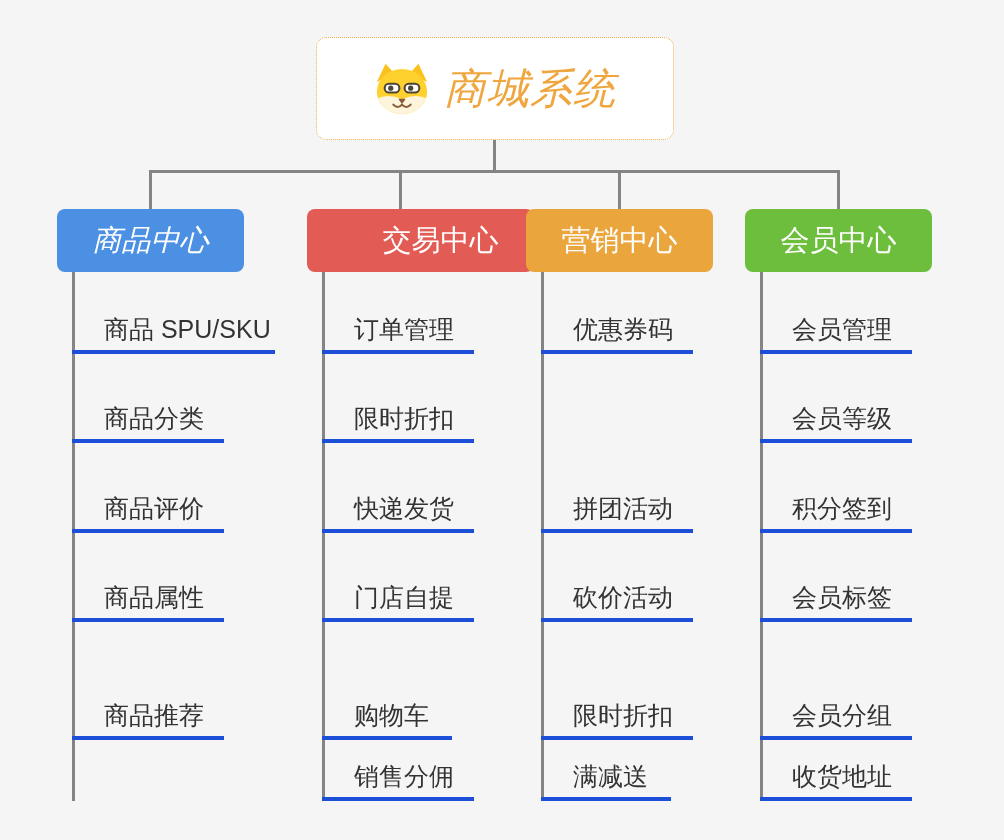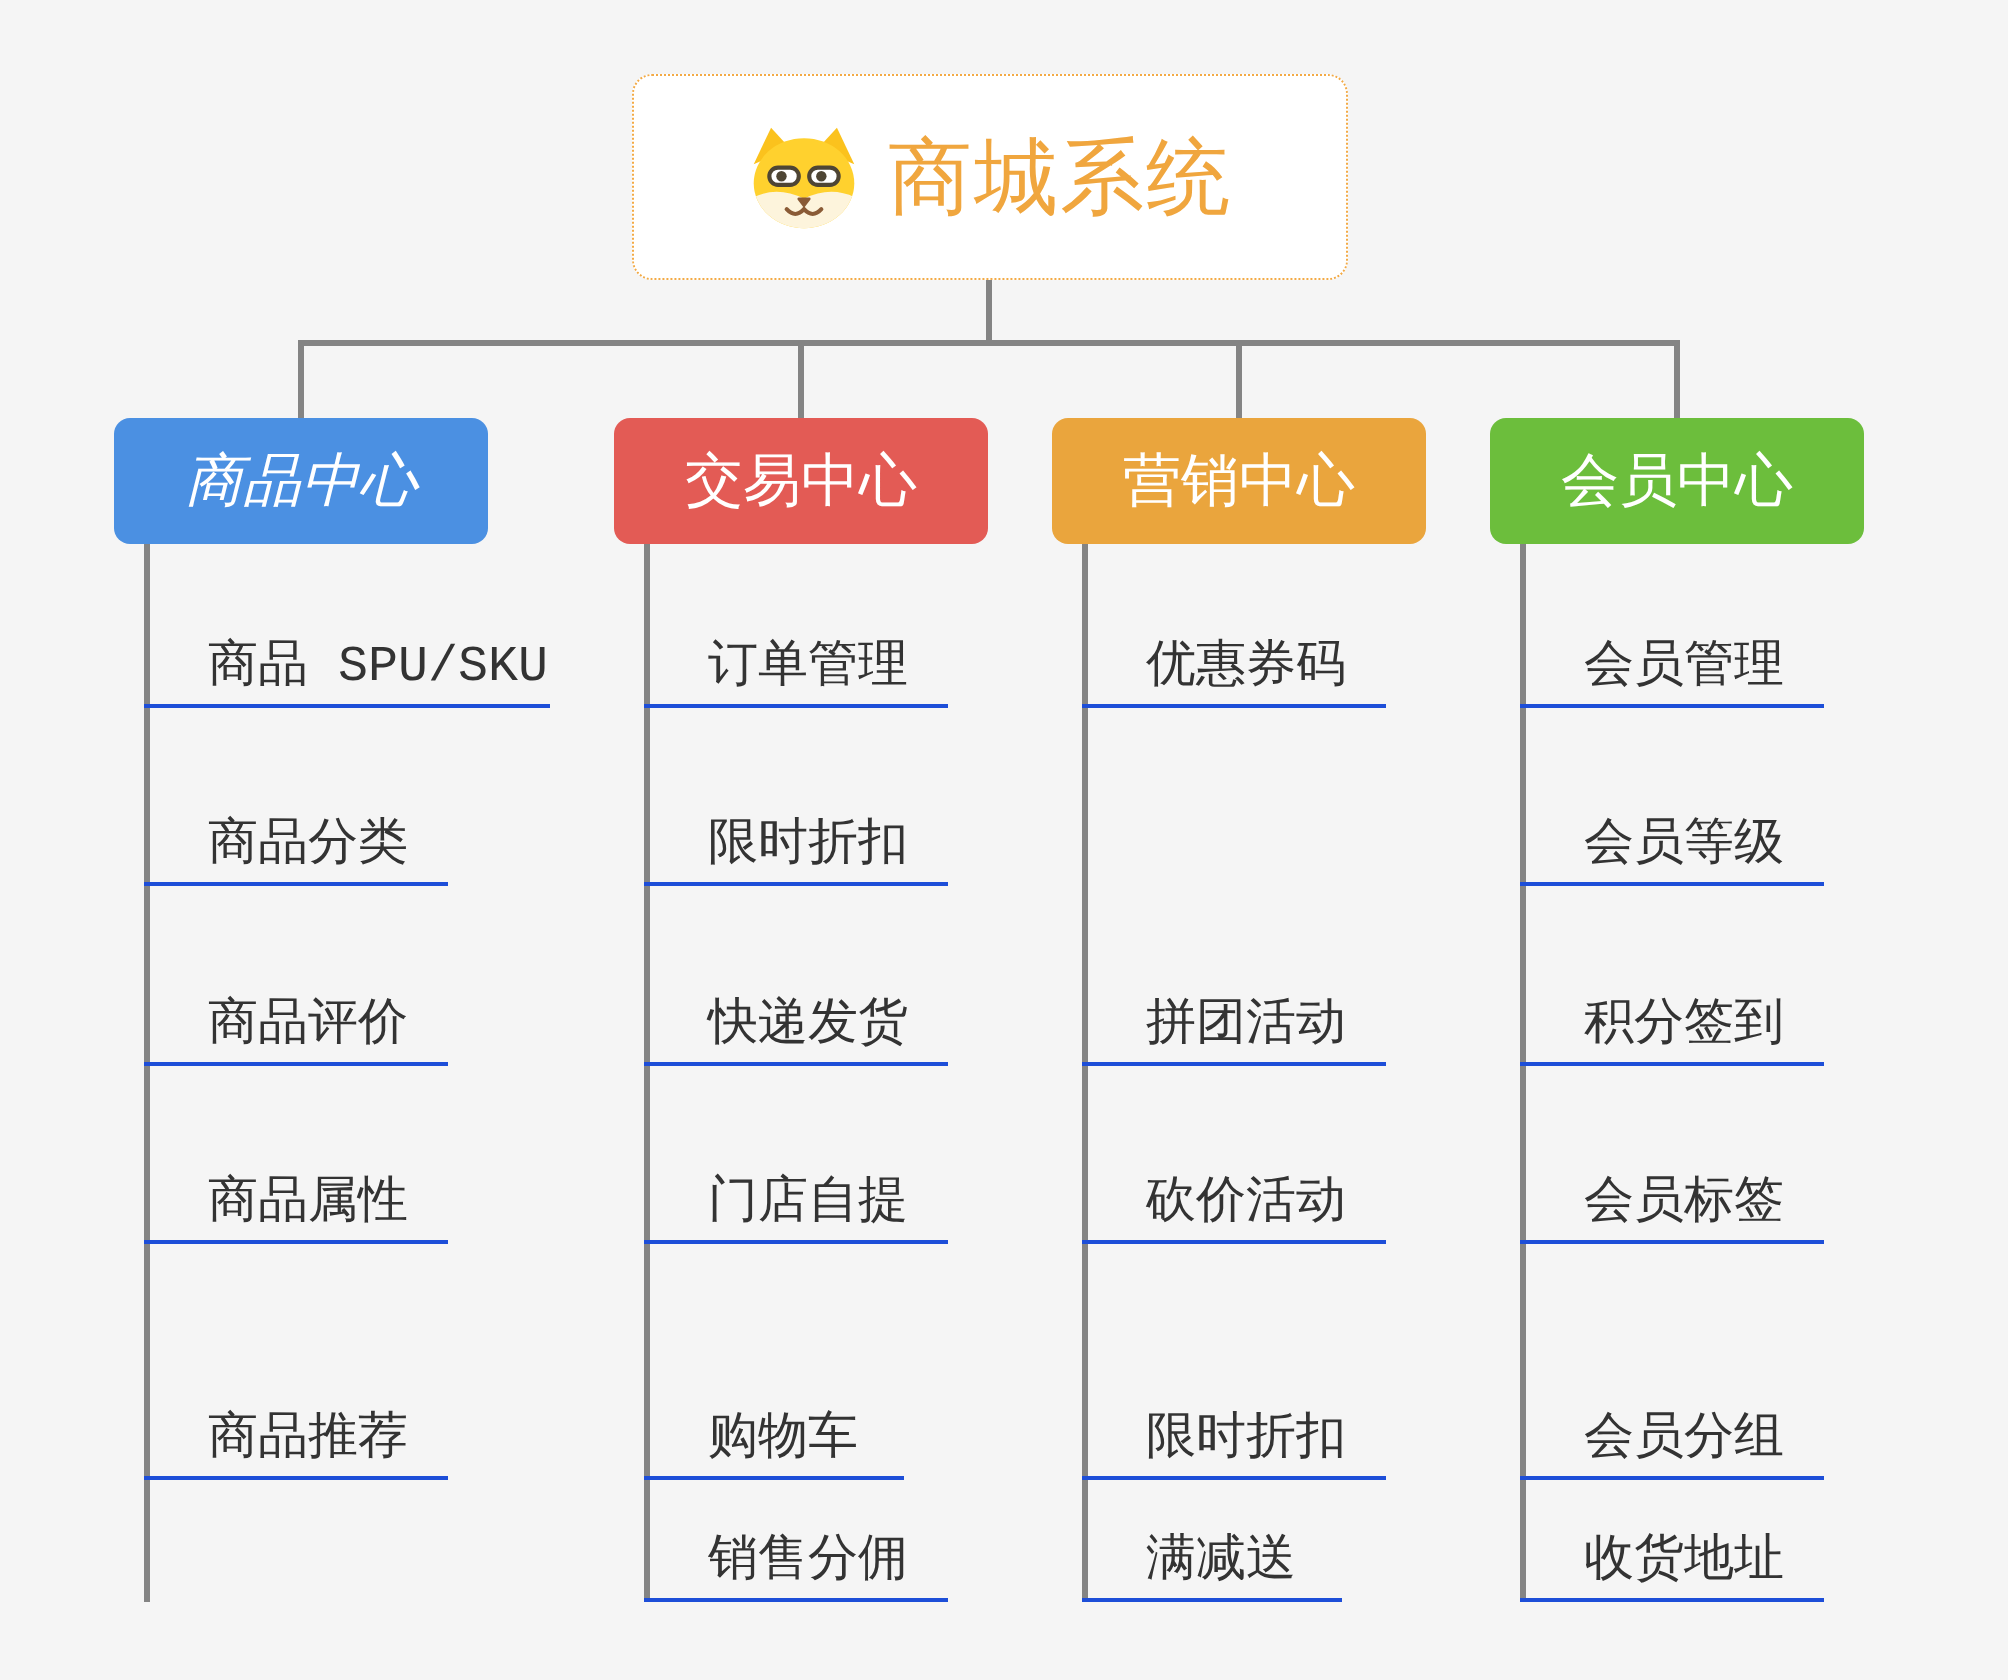--- a/index.html
+++ b/index.html
@@ -6,44 +6,45 @@
   .canvas{
     position:relative;width:1004px;height:840px;background:#f5f5f5;overflow:hidden;
     font-family:"Liberation Sans","DejaVu Sans",sans-serif;
   }
   
   .root-node{
     position:absolute;left:316px;top:37px;width:358px;height:103px;
     background:#ffffff;border:1px dotted #f3aa45;border-radius:10px;
     display:flex;align-items:center;justify-content:center;gap:14px;
     box-sizing:border-box;
+    font-style:italic;
   }
   .root-title{font-size:42px;color:#f0a63e;letter-spacing:1px;}
   .dog-icon{width:56px;height:52px;flex:0 0 auto;}
   
   .line{position:absolute;background:#848484;}
   .stub{left:493px;top:139px;width:3px;height:34px;}
   .bus{left:149px;top:170px;width:691px;height:3px;border-radius:2px;}
   .drop{top:170px;width:3px;height:40px;}
   .d1{left:149px}.d2{left:399px}.d3{left:618px}.d4{left:837px}
   .spine{top:272px;width:3px;height:529px;background:#8a8a8a;}
   .s1{left:72px}.s2{left:322px}.s3{left:541px}.s4{left:760px}
   
   .branch{
     position:absolute;top:209px;width:187px;height:63px;border-radius:8px;
     color:#ffffff;font-size:29px;display:flex;align-items:center;justify-content:center;
   }
   .b1{left:57px}.b2{left:307px}.b3{left:526px}.b4{left:745px}
   
   .item{
     position:absolute;box-sizing:border-box;width:152px;height:42px;
-    border-bottom:2px solid #1d4ed8;
+    border-bottom:4px solid #1d4ed8;
     display:flex;align-items:flex-end;
     padding:0 0 4px 32px;
-    font-size:25px;color:#333333;white-space:nowrap;font-family:Liberation Mono, monospace;
+    font-size:25px;color:#333333;white-space:nowrap;
   }
   .c1{left:72px}.c2{left:322px}.c3{left:541px}.c4{left:760px}
   .r0{top:312px}.r1{top:401px}.r2{top:491px}.r3{top:580px}.r4{top:698px}.r5{top:759px}
   .w-wide{width:203px}
   .w-short{width:130px}
 </style>
 </head>
 <body>
 
 <div class="canvas">
@@ -74,21 +75,21 @@
       <rect x="35" y="24" width="17" height="10" rx="5" fill="#ffffff" stroke="#4e4534" stroke-width="2.4"></rect>
       <circle cx="19" cy="29" r="3" fill="#4e4534"></circle>
       <circle cx="42" cy="29" r="3" fill="#4e4534"></circle>
       <path d="M29,42 h6 l-3,4 z" fill="#8a5b36" stroke="#8a5b36" stroke-width="1.6" stroke-linejoin="round"></path>
       <path d="M22,48 q5,5.5 10,0 q5,5.5 10,0" fill="none" stroke="#8a5b36" stroke-width="2.4" stroke-linecap="round"></path>
     </svg>
     <span class="root-title" style="color: rgb(240, 166, 62);">商城系统</span>
   </div>
 
   <div class="branch b1" style="background: rgb(75, 144, 226); font-style: italic;">商品中心</div>
-  <div class="branch b2" style="background: rgb(227, 91, 85);">交易中心</div>
+  <div class="branch b2" style="background: rgb(227, 91, 85); padding-left: 40px;">交易中心</div>
   <div class="branch b3" style="background: rgb(234, 165, 61);">营销中心</div>
   <div class="branch b4" style="background: rgb(108, 190, 60);">会员中心</div>
 
   <div class="item c1 r0 w-wide">商品 SPU/SKU</div>
   <div class="item c1 r1">商品分类</div>
   <div class="item c1 r2">商品评价</div>
   <div class="item c1 r3">商品属性</div>
   <div class="item c1 r4">商品推荐</div>
 
   <div class="item c2 r0">订单管理</div>

